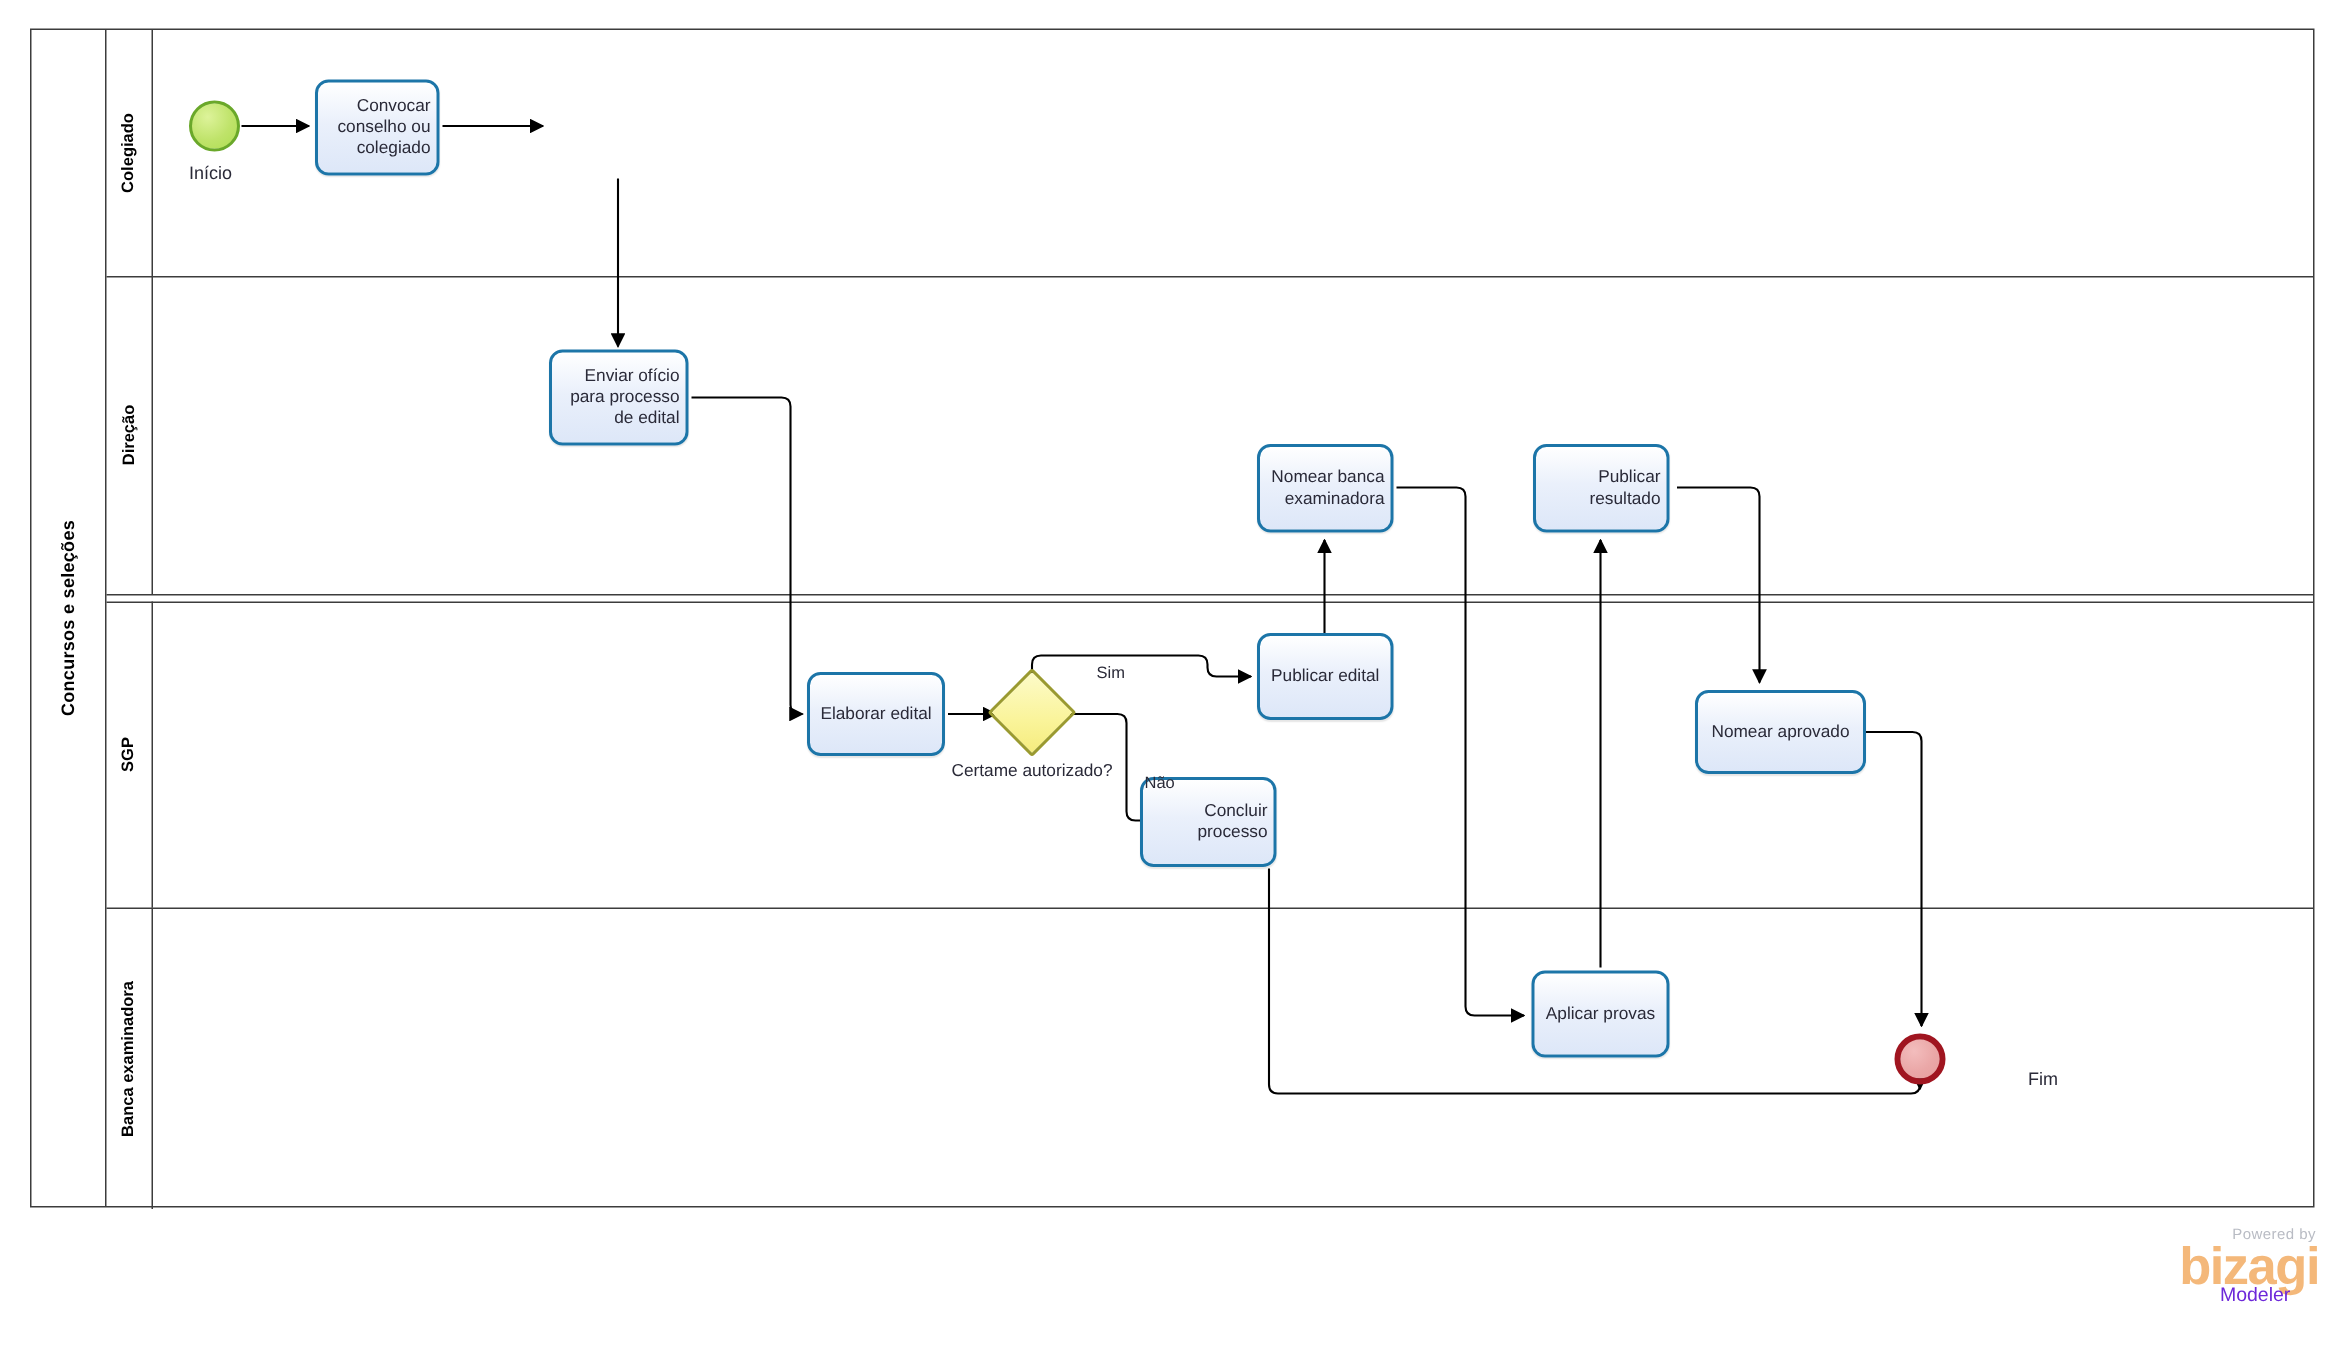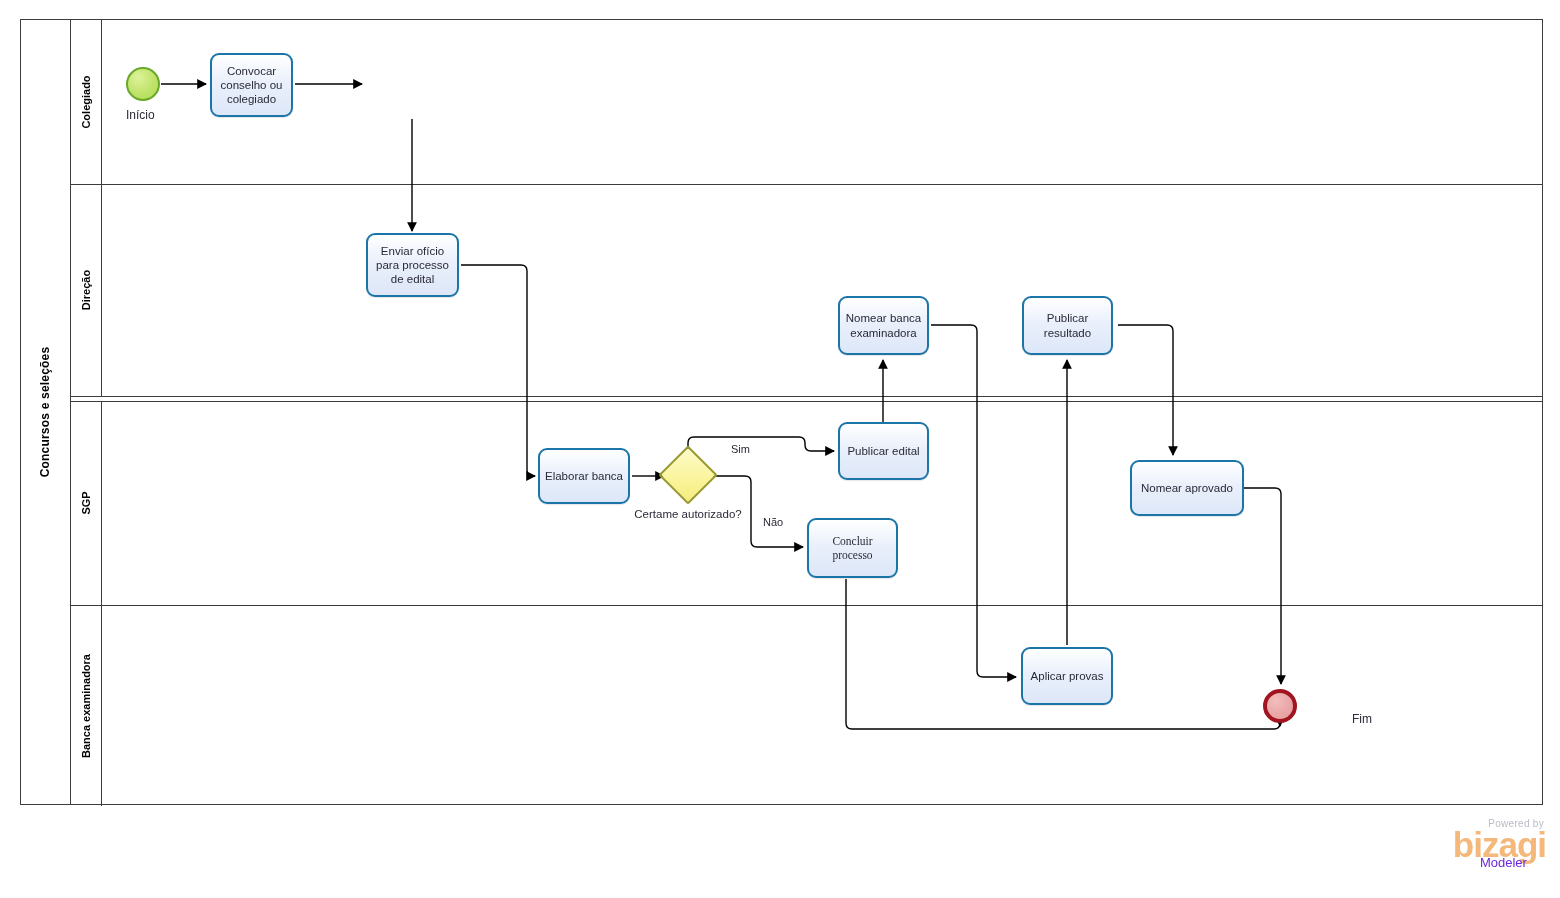--- a/index.html
+++ b/index.html
@@ -86,21 +86,21 @@
   .task {
     position: absolute;
     box-sizing: border-box;
     border: 2px solid #1f7architecture;
     border-radius: 9px;
     background: linear-gradient(to bottom, #ffffff 0%, #eaf0fb 45%, #dde7f8 100%);
     border: 2px solid #1c75a8;
     display: flex;
     align-items: center;
     justify-content: center;
-    text-align: center;
+    text-align: right;
     font-size: 11.5px;
     color: #2a2a38;
     line-height: 1.22;
     padding: 2px 4px;
     box-shadow: 0 1px 1px rgba(0,0,0,0.10);
   }
   .task > span { display: block; }
 
   .event {
     position: absolute;
@@ -282,28 +282,28 @@
 
   <div class="task" style="left:838px; top:296px; width:91px; height:59px;">
     <span>Nomear banca examinadora</span>
   </div>
 
   <div class="task" style="left:1022px; top:296px; width:91px; height:59px;">
     <span>Publicar resultado</span>
   </div>
 
   <div class="task" style="left:538px; top:448px; width:92px; height:56px;">
-    <span>Elaborar banca</span>
+    <span>Elaborar edital</span>
   </div>
 
   <div class="task" style="left:838px; top:422px; width:91px; height:58px;">
     <span>Publicar edital</span>
   </div>
 
-  <div class="task" style="left:807px; top:518px; width:91px; height:60px;font-family:Liberation Serif, serif;">
+  <div class="task" style="left:760px; top:518px; width:91px; height:60px;">
     <span>Concluir processo</span>
   </div>
 
   <div class="task" style="left:1130px; top:460px; width:114px; height:56px;">
     <span>Nomear aprovado</span>
   </div>
 
   <div class="task" style="left:1021px; top:647px; width:92px; height:58px;">
     <span>Aplicar provas</span>
   </div>

